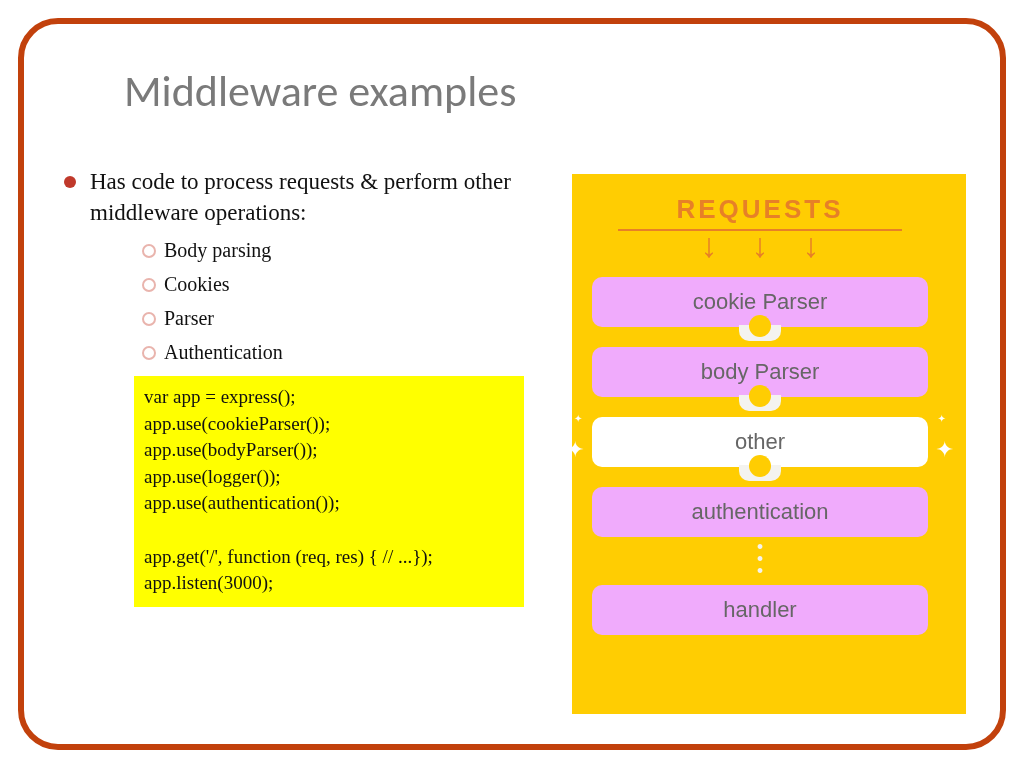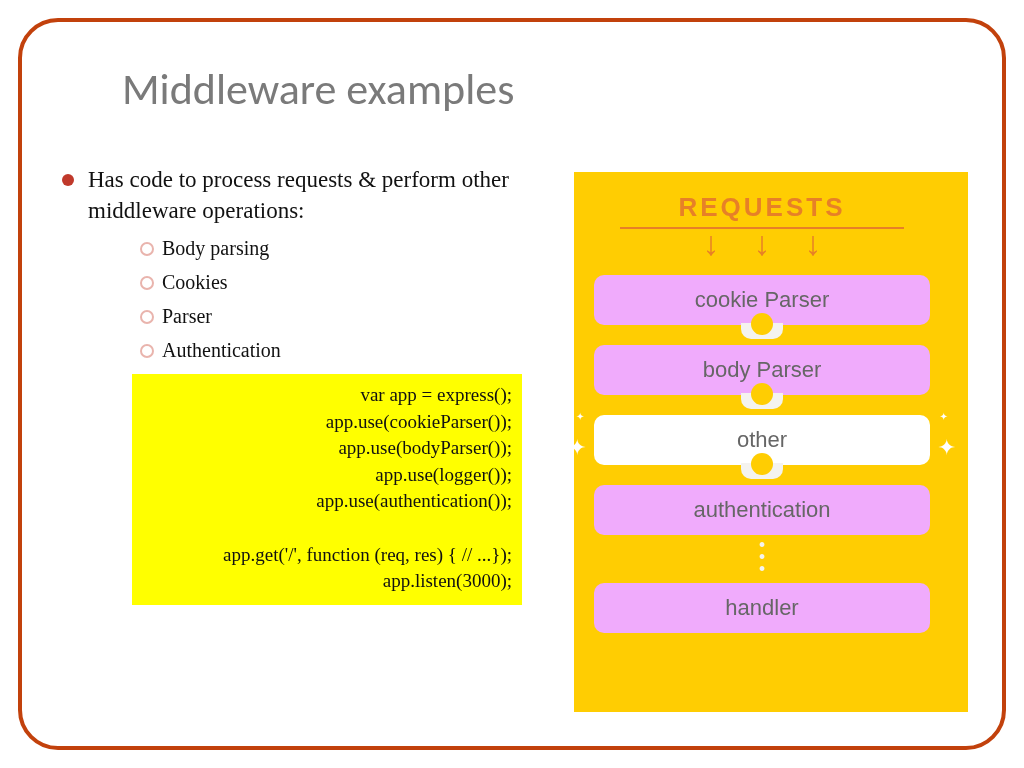--- a/index.html
+++ b/index.html
@@ -1,21 +1,21 @@
 <!DOCTYPE html>
 <html><head>
 <meta charset="utf-8">
 <style>
   * { box-sizing: border-box; margin: 0; padding: 0; }
   html, body { width: 1024px; height: 768px; background: #fff; font-family: Georgia, 'Times New Roman', serif; }
   .slide {
     position: absolute;
     top: 18px; left: 18px;
     width: 988px; height: 732px;
-    border: 4px solid #c2410c;
+    border: 6px solid #c2410c;
     border-radius: 40px;
     background: #fff;
     padding: 40px 40px 20px 40px;
   }
   .title {
     font-family: Calibri, Arial, sans-serif;
     font-size: 44px;
     font-weight: 400;
     color: #7a7a7a;
     margin-left: 60px;
@@ -62,21 +62,20 @@
     margin-left: 70px;
     margin-top: 6px;
     width: 390px;
     background: #ffff00;
     padding: 8px 10px 10px 10px;
     font-family: Georgia, 'Times New Roman', serif;
     font-size: 19px;
     color: #111;
     line-height: 1.4;
     white-space: pre-wrap;
-    text-align: right;
   }
 
   .diagram {
     position: absolute;
     top: 150px; right: 34px;
     width: 394px; height: 540px;
     background: #ffcd02;
     padding: 20px 34px 20px 16px;
   }
   .req-label {

